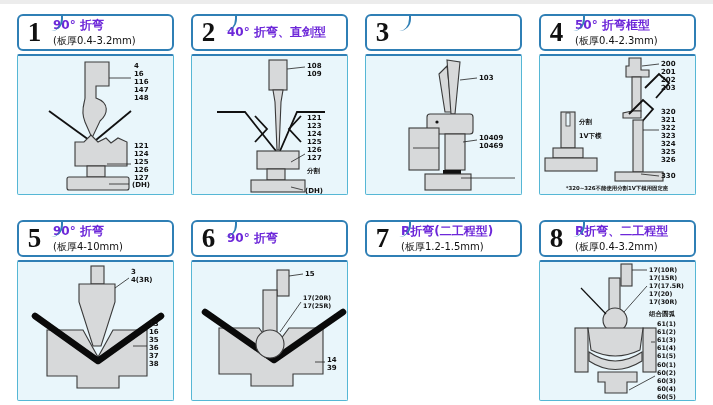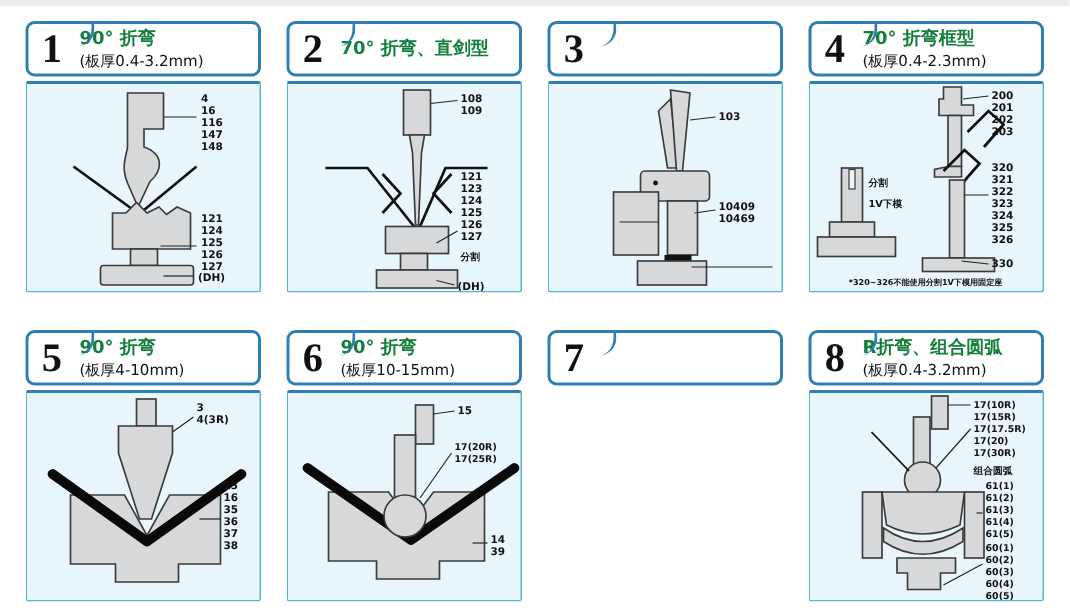--- a/index.html
+++ b/index.html
@@ -8,21 +8,21 @@
   .top-strip{position:absolute;top:0;left:0;width:100%;height:4px;background:#ececec;}
   .row{position:absolute;left:17px;display:flex;gap:17px;}
   .row1{top:14px;} .row2{top:220px;}
   .panel{width:157px;}
   .hdr{position:relative;height:37px;border:2px solid #2f7fb5;border-radius:6px;background:#fff;
        display:flex;align-items:center;box-sizing:border-box;}
   .hdr::after{content:"";position:absolute;left:29px;top:0;width:13px;height:15px;
        border-right:2px solid #2f7fb5;border-bottom-right-radius:12px;}
   .num{width:31px;text-align:center;font:bold 27px "Liberation Serif",serif;line-height:31px;color:#111;}
   .tcol{flex:1;padding-left:3px;}
-  .t1{font-weight:bold;font-size:12px;color:#15803d;white-space:nowrap;}
+  .t1{font-weight:bold;font-size:12px;color:#6d28d9;white-space:nowrap;}
   .t2{font-weight:normal;font-size:10px;color:#111;white-space:nowrap;}
   .body{margin-top:3px;height:138px;background:#e9f6fb;border:1.6px solid #56b7d5;
         border-top:2.5px solid #2f7fb5;border-radius:2px;box-sizing:content-box;}
   svg{display:block;width:100%;height:100%;}
   .shape{fill:#d7d9da;stroke:#3a3a3a;stroke-width:1.1;}
   .slot{fill:#e9f6fb;stroke:#3a3a3a;stroke-width:0.8;}
   .sheet{fill:none;stroke:#0a0a0a;stroke-width:6.5;stroke-linejoin:round;stroke-linecap:round;}
   .sheet2{fill:none;stroke:#0a0a0a;stroke-width:4.5;stroke-linejoin:round;stroke-linecap:round;}
   .thin{fill:none;stroke:#111;stroke-width:1.8;}
   .ldr{stroke:#222;stroke-width:0.8;}
@@ -71,21 +71,21 @@
           <text class="lb" x="115" y="124">127</text>
           <text class="lb" x="113" y="131">(DH)</text>
         </svg>
       </div>
     </div>
 
     <div class="panel">
       <div class="hdr">
         <div class="num">2</div>
         <div class="tcol">
-          <div class="t1">70° 折弯、直剑型</div>
+          <div class="t1">40° 折弯、直剑型</div>
         </div>
       </div>
       <div class="body">
         <svg viewBox="0 0 153 138">
           <line class="ldr" x1="94" y1="13" x2="112" y2="11"></line>
           <rect class="shape" x="76" y="4" width="18" height="30"></rect>
           <path class="shape" d="M80,34 L90,34 L88,46 L86,94 L84,94 L82,46 Z"></path>
           <polyline class="thin" points="24,56 52,56 83,95"></polyline>
           <polyline class="thin" points="132,56 104,56 87,95"></polyline>
           <polyline class="thin" points="62,60 74,73 62,86"></polyline>
@@ -133,21 +133,21 @@
           <text class="lb" x="112" y="84">10409</text>
           <text class="lb" x="112" y="92">10469</text>
         </svg>
       </div>
     </div>
 
     <div class="panel">
       <div class="hdr">
         <div class="num">4</div>
         <div class="tcol">
-          <div class="t1">70° 折弯框型</div>
+          <div class="t1">50° 折弯框型</div>
           <div class="t2">(板厚0.4-2.3mm)</div>
         </div>
       </div>
       <div class="body">
         <svg viewBox="0 0 153 138">
           <rect class="shape" x="20" y="56" width="14" height="36"></rect>
           <rect class="slot" x="25" y="57" width="4" height="13"></rect>
           <rect class="shape" x="12" y="92" width="30" height="10"></rect>
           <rect class="shape" x="4" y="102" width="52" height="13"></rect>
           <text class="lbz" x="38" y="68">分割</text>
@@ -208,21 +208,20 @@
           <text class="lb" x="130" y="104">38</text>
         </svg>
       </div>
     </div>
 
     <div class="panel">
       <div class="hdr">
         <div class="num">6</div>
         <div class="tcol">
           <div class="t1">90° 折弯</div>
-          <div class="t2">(板厚10-15mm)</div>
         </div>
       </div>
       <div class="body">
         <svg viewBox="0 0 153 138">
           <path class="shape" d="M26,66 L66,66 L81,86 L96,66 L130,66 L130,112 L100,112 L100,124 L58,124 L58,112 L26,112 Z"></path>
           <polyline class="sheet" points="12,50 81,98 150,50"></polyline>
           <rect class="shape" x="84" y="8" width="12" height="26"></rect>
           <rect class="shape" x="70" y="28" width="14" height="44"></rect>
           <circle class="shape" cx="77" cy="82" r="14"></circle>
           <line class="ldr" x1="96" y1="14" x2="110" y2="12"></line>
@@ -233,28 +232,32 @@
           <text class="lbs" x="110" y="46">17(25R)</text>
           <text class="lb" x="134" y="100">14</text>
           <text class="lb" x="134" y="108">39</text>
         </svg>
       </div>
     </div>
 
     <div class="panel">
       <div class="hdr">
         <div class="num">7</div>
+        <div class="tcol">
+          <div class="t1">R折弯(二工程型)</div>
+          <div class="t2">(板厚1.2-1.5mm)</div>
+        </div>
       </div>
     </div>
 
     <div class="panel">
       <div class="hdr">
         <div class="num">8</div>
         <div class="tcol">
-          <div class="t1">R折弯、组合圆弧</div>
+          <div class="t1">R折弯、二工程型</div>
           <div class="t2">(板厚0.4-3.2mm)</div>
         </div>
       </div>
       <div class="body">
         <svg viewBox="0 0 153 138">
           <rect class="shape" x="80" y="2" width="11" height="22"></rect>
           <rect class="shape" x="68" y="16" width="11" height="32"></rect>
           <circle class="shape" cx="74" cy="58" r="12"></circle>
           <line class="thin" x1="40" y1="26" x2="65" y2="52" style="stroke-width:1.2"></line>
           <line class="ldr" x1="83" y1="50" x2="106" y2="24"></line>

